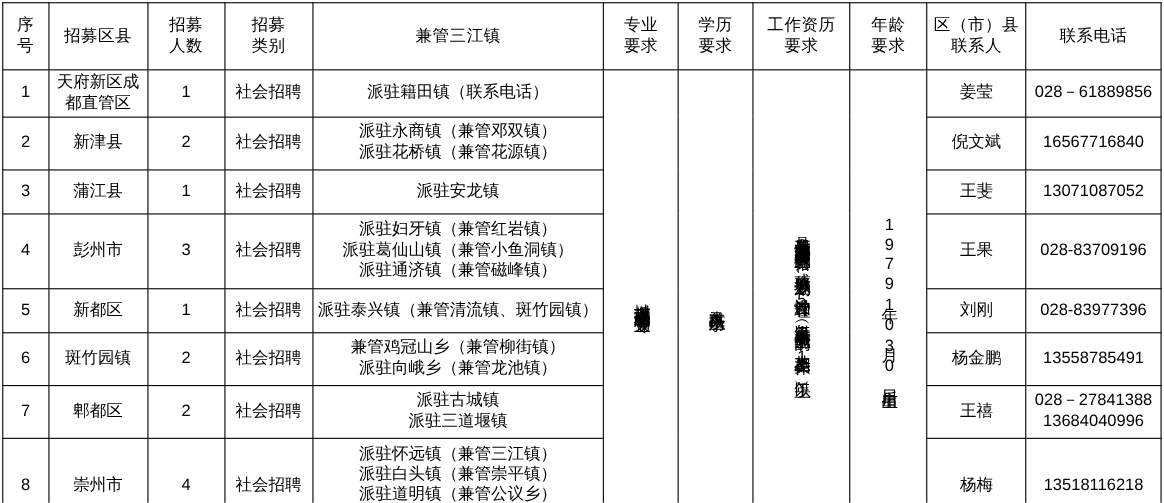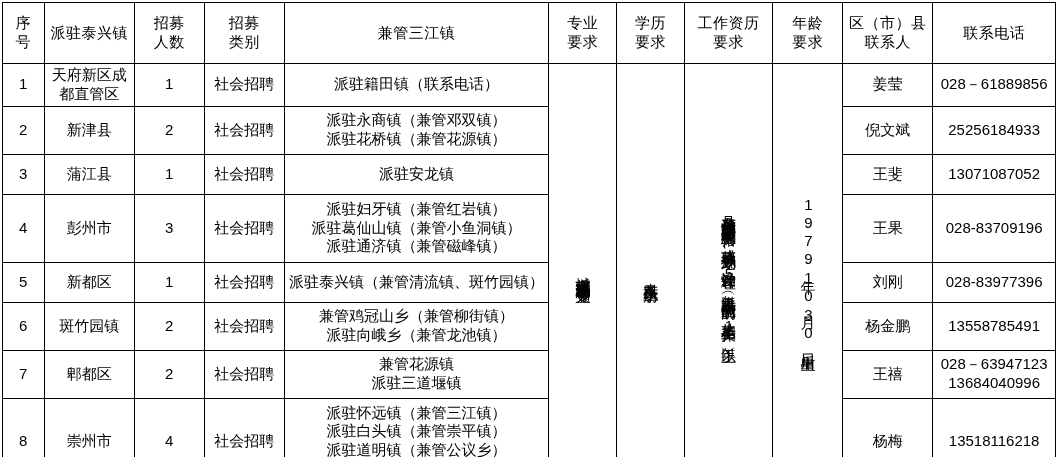--- a/index.html
+++ b/index.html
@@ -92,21 +92,21 @@
 
 <div id="sheet">
   <table class="recruit">
     <thead>
       <tr>
         <th style="width:38px">
             <span class="hdr">序
 号</span>
           </th>
         <th style="width:86px">
-            <span class="hdr">派驻泰兴镇</span>
+            <span class="hdr">招募区县</span>
           </th>
         <th style="width:66px">
             <span class="hdr">招募
 人数</span>
           </th>
         <th style="width:76px">
             <span class="hdr">招募
 类别</span>
           </th>
         <th style="width:258px">
@@ -152,21 +152,21 @@
         <td class="phone">028－61889856</td>
       </tr>
       <tr class="r2">
         <td class="idx">2</td>
         <td class="district">新津县</td>
         <td class="num">2</td>
         <td class="category">社会招聘</td>
         <td class="towns">派驻永商镇（兼管邓双镇）
 派驻花桥镇（兼管花源镇）</td>
         <td class="contact">倪文斌</td>
-        <td class="phone">25256184933</td>
+        <td class="phone">16567716840</td>
       </tr>
       <tr class="r3">
         <td class="idx">3</td>
         <td class="district">蒲江县</td>
         <td class="num">1</td>
         <td class="category">社会招聘</td>
         <td class="towns">派驻安龙镇</td>
         <td class="contact">王斐</td>
         <td class="phone">13071087052</td>
       </tr>
@@ -198,24 +198,24 @@
         <td class="towns">兼管鸡冠山乡（兼管柳街镇）
 派驻向峨乡（兼管龙池镇）</td>
         <td class="contact">杨金鹏</td>
         <td class="phone">13558785491</td>
       </tr>
       <tr class="r7">
         <td class="idx">7</td>
         <td class="district">郫都区</td>
         <td class="num">2</td>
         <td class="category">社会招聘</td>
-        <td class="towns">兼管花源镇
+        <td class="towns">派驻古城镇
 派驻三道堰镇</td>
         <td class="contact">王禧</td>
-        <td class="phone">028－63947123
+        <td class="phone">028－27841388
 13684040996</td>
       </tr>
       <tr class="r8">
         <td class="idx">8</td>
         <td class="district">崇州市</td>
         <td class="num">4</td>
         <td class="category">社会招聘</td>
         <td class="towns">派驻怀远镇（兼管三江镇）
 派驻白头镇（兼管崇平镇）
 派驻道明镇（兼管公议乡）

